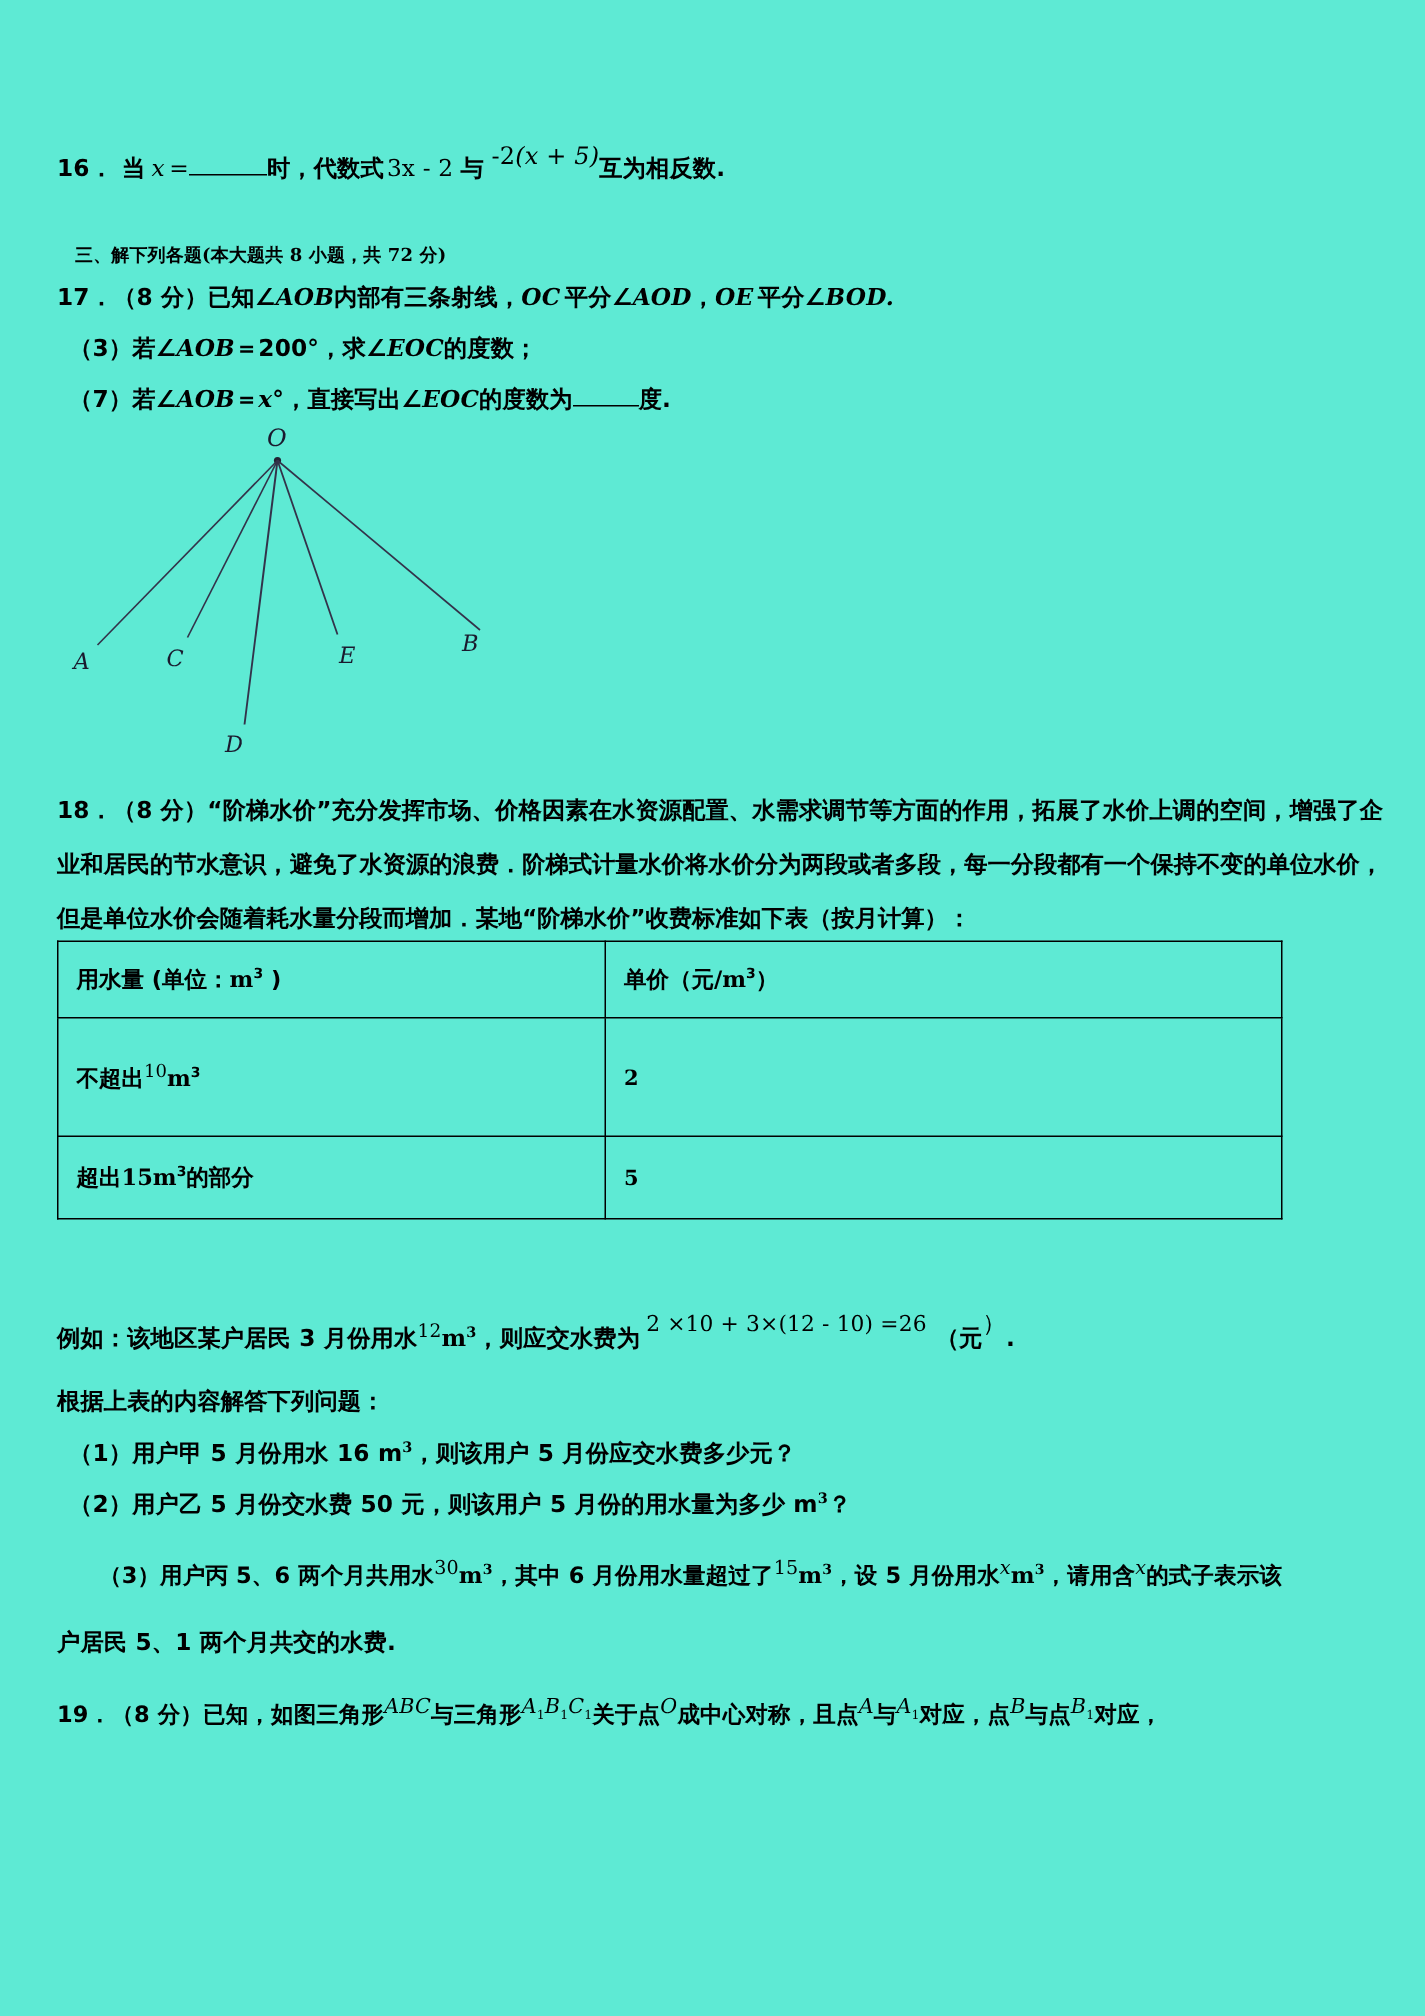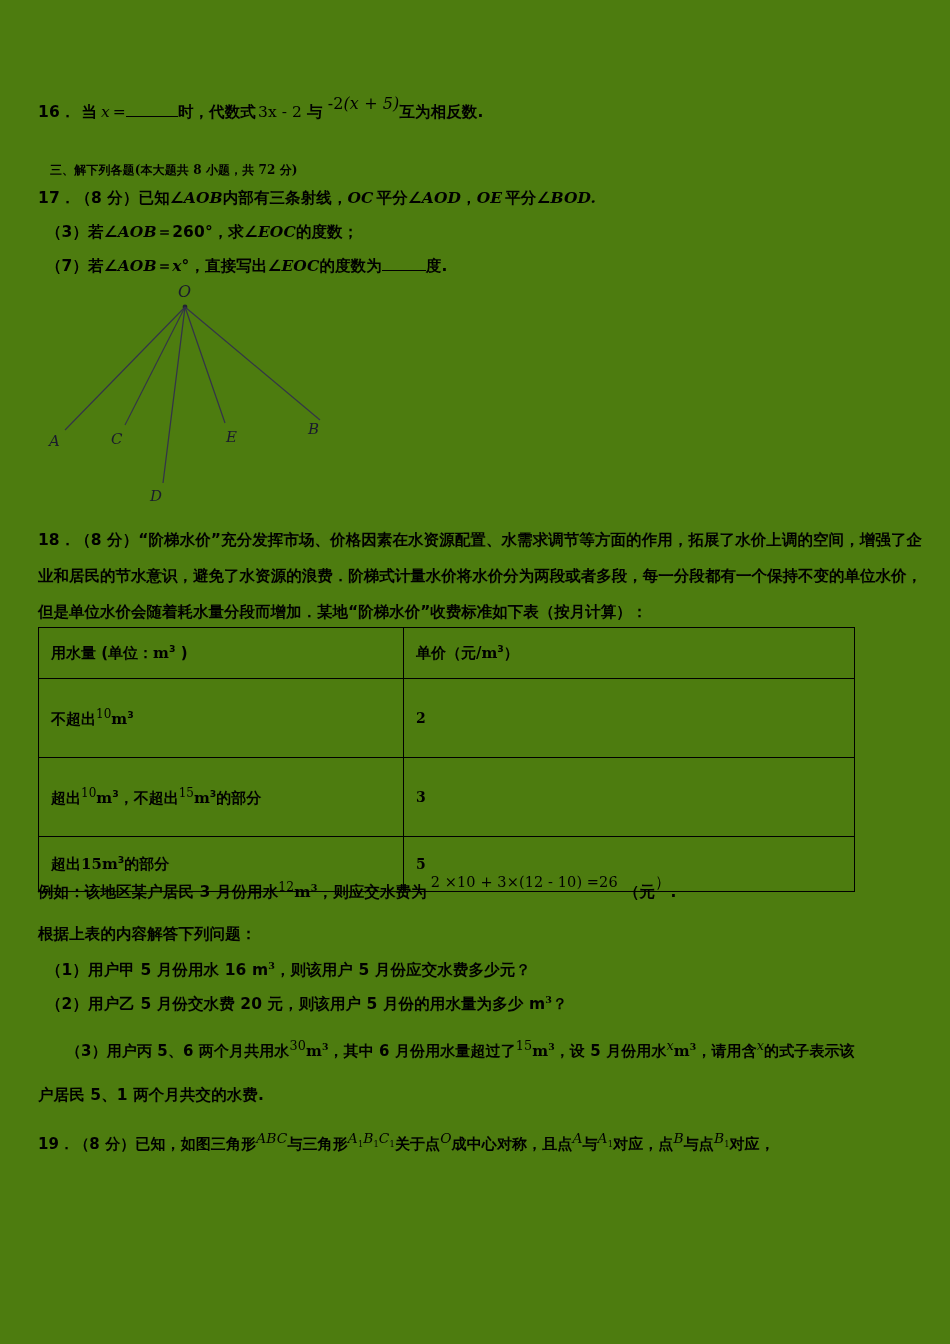--- a/index.html
+++ b/index.html
@@ -12,21 +12,21 @@
     height: 1344px;
     position: relative;
     font-family: "DejaVu Serif", "Liberation Serif", serif;
     color: #000000;
     overflow: hidden;
   }
   .page {
     position: relative;
     width: 950px;
     height: 1344px;
-    background: #4d7c0f;
+    background: #5eead4;
   }
 
   
   .line {
     position: absolute;
     font-size: 15.5px;
     line-height: 1.0;
     white-space: nowrap;
     font-weight: 700;
     letter-spacing: 0.1px;
@@ -156,21 +156,21 @@
     <span class="cn">16．</span><span class="cn" style="margin-left:6px;">当</span><span class="mi" style="margin-left:4px;">x</span><span class="mn" style="margin-left:3px;">=</span><span class="blank" style="width:52px;"></span><span class="cn">时，代数式</span><span class="mn" style="margin-left:2px;">3x - 2</span><span class="cn" style="margin-left:5px;">与</span><span class="raise" style="margin-left:5px;font-size:16px;"><span>-</span><span>2</span><span class="mi">(x + 5)</span></span><span class="cn" style="border-bottom:0;">互为相反数.</span>
   </div>
 
   <div class="line" style="left:50px; top:164px; font-size:12px;">三、解下列各题(本大题共 8 小题，共 72 分)</div>
 
   <div class="line" style="left:38px; top:190px;">
     <span class="cn">17．</span><span class="cn">（8 分）</span><span class="cn">已知∠</span><span class="bi">AOB</span><span class="cn">内部有三条射线，</span><span class="bi">OC</span><span class="cn" style="margin-left:3px;">平分∠</span><span class="bi">AOD</span><span class="cn">，</span><span class="bi">OE</span><span class="cn" style="margin-left:3px;">平分∠</span><span class="bi">BOD</span><span class="bi">.</span>
   </div>
 
   <div class="line" style="left:46px; top:224px;">
-    <span class="cn">（3）若∠</span><span class="bi">AOB</span><span class="cn">＝260°，求∠</span><span class="bi">EOC</span><span class="cn">的度数；</span>
+    <span class="cn">（3）若∠</span><span class="bi">AOB</span><span class="cn">＝200°，求∠</span><span class="bi">EOC</span><span class="cn">的度数；</span>
   </div>
 
   <div class="line" style="left:46px; top:258px;">
     <span class="cn">（7）若∠</span><span class="bi">AOB</span><span class="cn">＝</span><span class="bi">x</span><span class="cn">°，直接写出∠</span><span class="bi">EOC</span><span class="cn">的度数为</span><span class="blank" style="width:44px;"></span><span class="cn">度.</span>
   </div>
 
   <div class="diagram">
     <svg width="340" height="230" viewBox="0 0 340 230">
 
       <circle cx="155" cy="25" r="2.4" fill="#222233"></circle>
@@ -203,51 +203,43 @@
         </td>
       </tr>
       <tr class="r-1">
         <td class="c1">
           <span class="cn">不超出</span><span class="supn" style="font-size:0.80em;">10</span><span class="unit">m</span><span class="sup">3</span>
         </td>
         <td>
           <span class="cellnum">2</span>
         </td>
       </tr>
-      <tr class="r-2">
-        <td class="c1">
-          <span class="cn">超出</span><span class="supn" style="font-size:0.80em;">10</span><span class="unit">m</span><span class="sup">3</span><span class="cn">，不超出</span><span class="supn" style="font-size:0.80em;">15</span><span class="unit">m</span><span class="sup">3</span><span class="cn">的部分</span>
-        </td>
-        <td>
-          <span class="cellnum">3</span>
-        </td>
-      </tr>
       <tr class="r-3">
         <td class="c1">
           <span class="cn">超出</span><span class="mn" style="font-weight:700;">15</span><span class="unit">m</span><span class="sup">3</span><span class="cn">的部分</span>
         </td>
         <td>
           <span class="cellnum">5</span>
         </td>
       </tr>
     </tbody>
   </table>
 
   <div class="line" style="left:38px; top:881px;">
     <span class="cn">例如：该地区某户居民 3 月份用水</span><span class="supn" style="font-size:0.80em;">12</span><span class="unit">m</span><span class="sup">3</span><span class="cn">，则应交水费为</span><span class="raise" style="top:-10px; margin-left:4px; font-size:14.5px;">2 ×10 + 3×(12 - 10) =26</span><span class="cn" style="margin-left:6px;">（元</span><span class="raise" style="top:-10px;">）</span><span class="cn">.</span>
   </div>
 
-  <div class="line cn" style="left:38px; top:927px;">根据上表的内容解答下列问题：</div>
+  <div class="line cn" style="left:38px; top:927px;font-family:Liberation Serif, serif;">根据上表的内容解答下列问题：</div>
 
   <div class="line" style="left:46px; top:961px;">
     <span class="cn">（1）用户甲 5 月份用水 16 m</span><span class="sup">3</span><span class="cn">，则该用户 5 月份应交水费多少元？</span>
   </div>
 
   <div class="line" style="left:46px; top:995px;">
-    <span class="cn">（2）用户乙 5 月份交水费 20 元，则该用户 5 月份的用水量为多少 m</span><span class="sup">3</span><span class="cn">？</span>
+    <span class="cn">（2）用户乙 5 月份交水费 50 元，则该用户 5 月份的用水量为多少 m</span><span class="sup">3</span><span class="cn">？</span>
   </div>
 
   <div class="line" style="left:46px; top:1040px; font-size:15px;margin-left:20px;">
     <span class="cn">（3）用户丙 5、6 两个月共用水</span><span class="supn" style="font-size:0.85em;">30</span><span class="unit">m</span><span class="sup">3</span><span class="cn">，其中 6 月份用水量超过了</span><span class="supn" style="font-size:0.85em;">15</span><span class="unit">m</span><span class="sup">3</span><span class="cn">，设 5 月份用水</span><span class="supi" style="font-size:0.85em;">x</span><span class="unit">m</span><span class="sup">3</span><span class="cn">，请用含</span><span class="supi" style="font-size:0.85em;">x</span><span class="cn">的式子表示该</span>
   </div>
 
   <div class="line cn" style="left:38px; top:1088px;">户居民 5、1 两个月共交的水费.</div>
 
   <div class="line" style="left:38px; top:1132px; font-size:15px;">
     <span class="cn">19．</span><span class="cn">（8 分）</span><span class="cn">已知，如图三角形</span><span class="supi" style="font-size:0.92em;">ABC</span><span class="cn">与三角形</span><span class="supi" style="font-size:0.92em;"><span>A</span><span class="sub1">1</span><span>B</span><span class="sub1">1</span><span>C</span><span class="sub1">1</span></span><span class="cn">关于点</span><span class="supi" style="font-size:0.92em;">O</span><span class="cn">成中心对称，且点</span><span class="supi" style="font-size:0.92em;">A</span><span class="cn">与</span><span class="supi" style="font-size:0.92em;"><span>A</span><span class="sub1">1</span></span><span class="cn">对应，点</span><span class="supi" style="font-size:0.92em;">B</span><span class="cn">与点</span><span class="supi" style="font-size:0.92em;"><span>B</span><span class="sub1">1</span></span><span class="cn">对应，</span>

